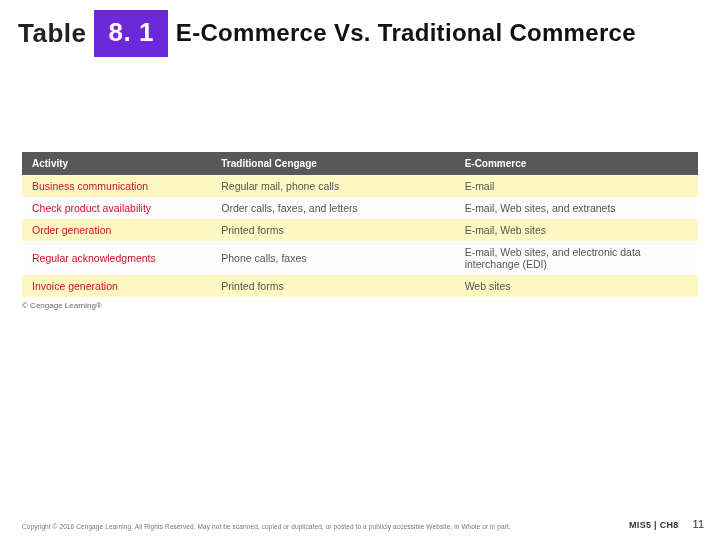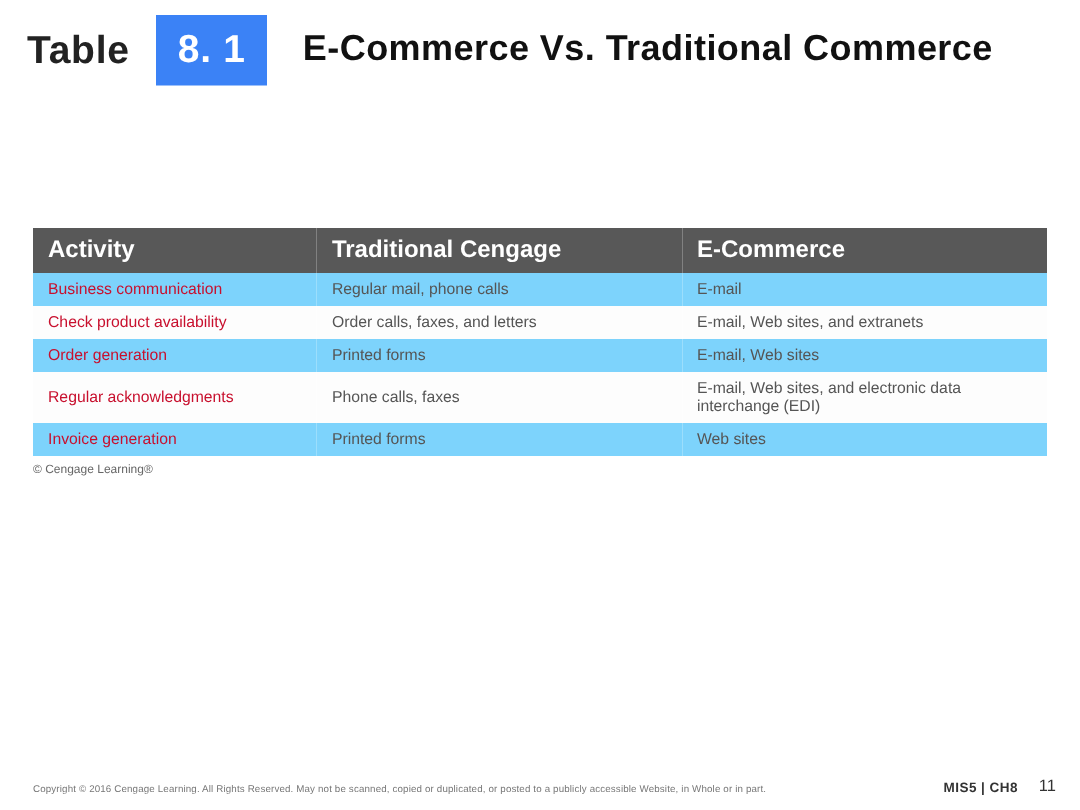--- a/index.html
+++ b/index.html
@@ -2,30 +2,30 @@
 <html><head>
 <meta charset="utf-8">
 <style>
   * { box-sizing: border-box; margin: 0; padding: 0; }
   html, body { width: 720px; height: 540px; font-family: Arial, Helvetica, sans-serif; background: #fff; overflow: hidden; }
   .slide { position: relative; width: 720px; height: 540px; border-radius: 22px; }
 
   
   .titlebar { position: absolute; top: 10px; left: 18px; right: 18px; height: 46px; display: flex; align-items: center; }
   .table-label { font-weight: 700; font-size: 26px; color: #222; letter-spacing: .5px; }
-  .brand-block { background: #3b82f6; color: #fff; font-weight: 700; font-size: 26px; padding: 7px 14px 9px 14px; margin-left: 18px; letter-spacing: .5px; }
-  .title-text { font-weight: 700; font-size: 24px; color: #111; margin-left: 24px; letter-spacing: .3px; }
+  .brand-block { background: #6d28d9; color: #fff; font-weight: 700; font-size: 26px; padding: 7px 14px 9px 14px; margin-left: 8px; letter-spacing: .5px; }
+  .title-text { font-weight: 700; font-size: 24px; color: #111; margin-left: 8px; letter-spacing: .3px; }
 
   
   .tbl-wrap { position: absolute; top: 152px; left: 22px; right: 22px; }
   table { width: 100%; border-collapse: collapse; font-size: 11px; }
-  thead th { background: #585858; color: #fff; font-weight: 700; text-align: left; padding: 6px 10px; font-size: 16px; }
+  thead th { background: #585858; color: #fff; font-weight: 700; text-align: left; padding: 6px 10px; font-size: 10px; }
   tbody td { padding: 5px 10px; color: #555; font-size: 10.5px; }
   tbody td:first-child { color: #c8102e; }
-  tbody tr.even td { background: #7dd3fc; }
+  tbody tr.even td { background: #fef9c3; }
   tbody tr.odd td { background: #fdfdfd; }
   .col-act { width: 28%; }
   .col-tc  { width: 36%; }
   .col-ec  { width: 36%; }
   .credit { font-size: 8px; color: #666; margin-top: 4px; }
 
   
   .footer { position: absolute; bottom: 10px; left: 0; right: 0; display: flex; align-items: flex-end; padding: 0 16px 0 22px; justify-content: flex-end; }
   .copyright { font-size: 6.5px; color: #777; flex: 1; letter-spacing: .1px; }
   .book { font-size: 9px; font-weight: 700; color: #333; margin-right: 14px; letter-spacing: .3px; }

